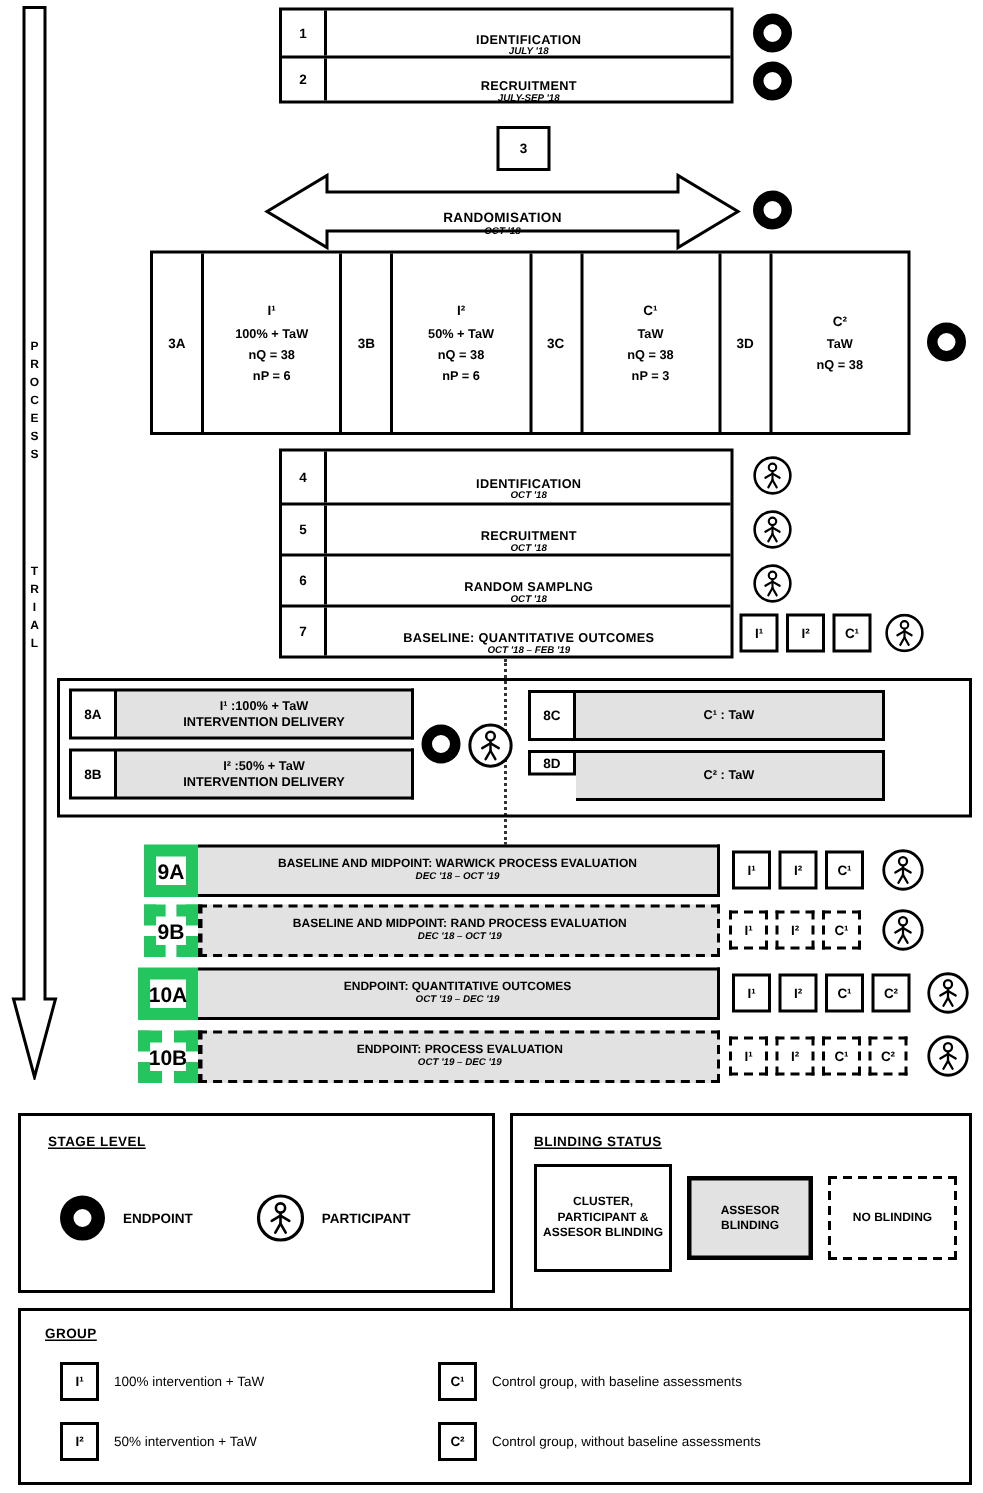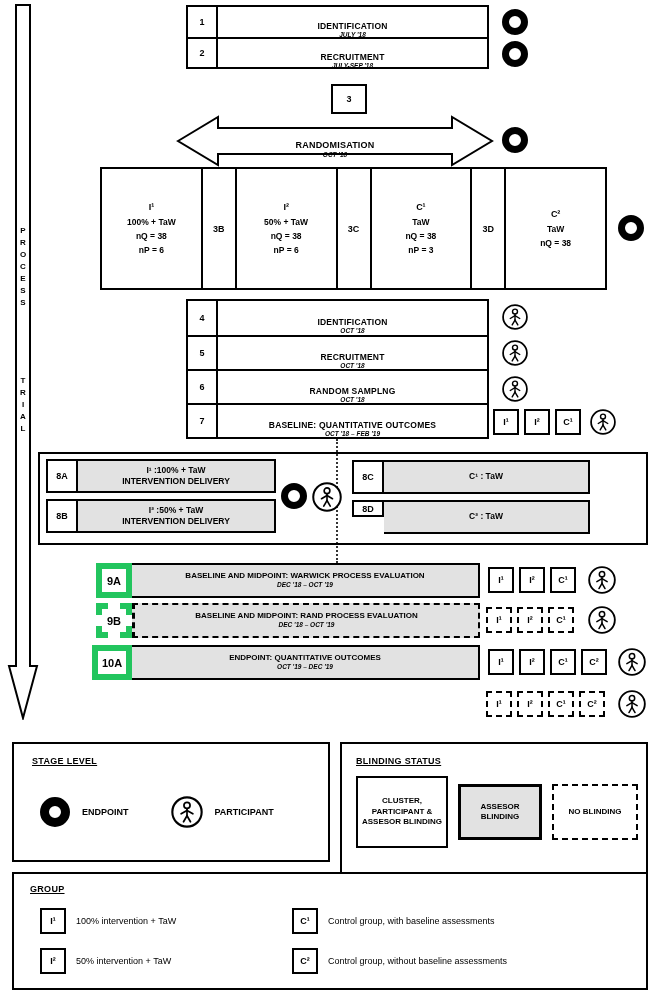--- a/index.html
+++ b/index.html
@@ -46,22 +46,22 @@
 
   
   .dlv-row { position:absolute; display:flex; }
   .dlv-num { width:32px; border:2px solid #000; background:#fff; display:flex; align-items:center;
              justify-content:center; font-size:9px; font-weight:bold; }
   .dlv-content { border:2px solid #000; border-left:none; background:#e2e2e2; display:flex; flex-direction:column;
                  align-items:center; justify-content:center; font-weight:bold; font-size:8.5px; line-height:1.35; }
 
   
   .evrow { position:absolute; display:flex; }
-  .evnum { border:6px solid #22c55e; background:#fff; display:flex; align-items:center; justify-content:center;
-           font-size:11px; font-weight:bold; }
+  .evnum { border:8px solid #22c55e; background:#fff; display:flex; align-items:center; justify-content:center;
+           font-size:14px; font-weight:bold; }
   .evcontent { border:2px solid #000; border-left:none; background:#e2e2e2; display:flex; flex-direction:column;
                align-items:center; justify-content:center; line-height:1.25; }
   .ev-title { font-size:8px; font-weight:bold; }
   .ev-date { font-size:6.5px; font-weight:bold; font-style:italic; }
   .dashedb { border-style:dashed !important; }
 
   
   .legend { position:absolute; border:2px solid #000; background:#fff; }
   .legend-title { position:absolute; font-size:9px; font-weight:bold; text-decoration:underline; letter-spacing:0.3px; }
   .legend-label { font-size:9px; font-weight:bold; }
@@ -110,20 +110,21 @@
       <path d="M2,27 L42,3 L42,14 L276,14 L276,3 L316,27 L276,51 L276,40 L42,40 L42,51 Z" fill="#ffffff" stroke="#000000" stroke-width="2" stroke-linejoin="miter"></path>
     </svg>
     <div class="arrow-text">
       <div class="stitle" style="font-size:9px;">RANDOMISATION</div>
       <div class="sdate">OCT '18</div>
     </div>
   </div>
   <div class="donut" style="left:502px; top:127px;"></div>
 
   <div class="alloc" style="left:100px; top:167px; width:507px; height:123px;">
+    <div class="acell anum">3A</div>
     <div class="acell acontent">
       <div>I¹</div>
       <div>100% + TaW</div>
       <div>nQ = 38</div>
       <div>nP = 6</div>
     </div>
     <div class="acell anum">3B</div>
     <div class="acell acontent">
       <div>I²</div>
       <div>50% + TaW</div>
@@ -337,20 +338,27 @@
         <circle cx="12" cy="12" r="11" fill="#fff" stroke="#000" stroke-width="1.6"></circle>
         <circle cx="12" cy="7" r="2.3" fill="none" stroke="#000" stroke-width="1.3"></circle>
         <line x1="12" y1="9.3" x2="12" y2="14.8" stroke="#000" stroke-width="1.3"></line>
         <line x1="12" y1="10.8" x2="7.6" y2="13.4" stroke="#000" stroke-width="1.3" stroke-linecap="round"></line>
         <line x1="12" y1="10.8" x2="16.4" y2="13.4" stroke="#000" stroke-width="1.3" stroke-linecap="round"></line>
         <line x1="12" y1="14.8" x2="9.4" y2="19.3" stroke="#000" stroke-width="1.3" stroke-linecap="round"></line>
         <line x1="12" y1="14.8" x2="14.6" y2="19.3" stroke="#000" stroke-width="1.3" stroke-linecap="round"></line>
       </svg>
   </div>
 
+  <div class="evrow" style="left:92px; top:687px;">
+    <div class="evnum dashedb" style="width:40px; height:35px;">10B</div>
+    <div class="evcontent dashedb" style="width:348px; height:35px;">
+      <div class="ev-title">ENDPOINT: PROCESS EVALUATION</div>
+      <div class="ev-date">OCT '19 – DEC '19</div>
+    </div>
+  </div>
   <div class="tagrow" style="left:486px; top:691px;">
     <div class="tag dashed">I¹</div>
     <div class="tag dashed">I²</div>
     <div class="tag dashed">C¹</div>
     <div class="tag dashed">C²</div>
   </div>
   <div class="pw" style="left:618px; top:690px;">
     <svg width="28" height="28" viewBox="0 0 24 24">
         <circle cx="12" cy="12" r="11" fill="#fff" stroke="#000" stroke-width="1.6"></circle>
         <circle cx="12" cy="7" r="2.3" fill="none" stroke="#000" stroke-width="1.3"></circle>

